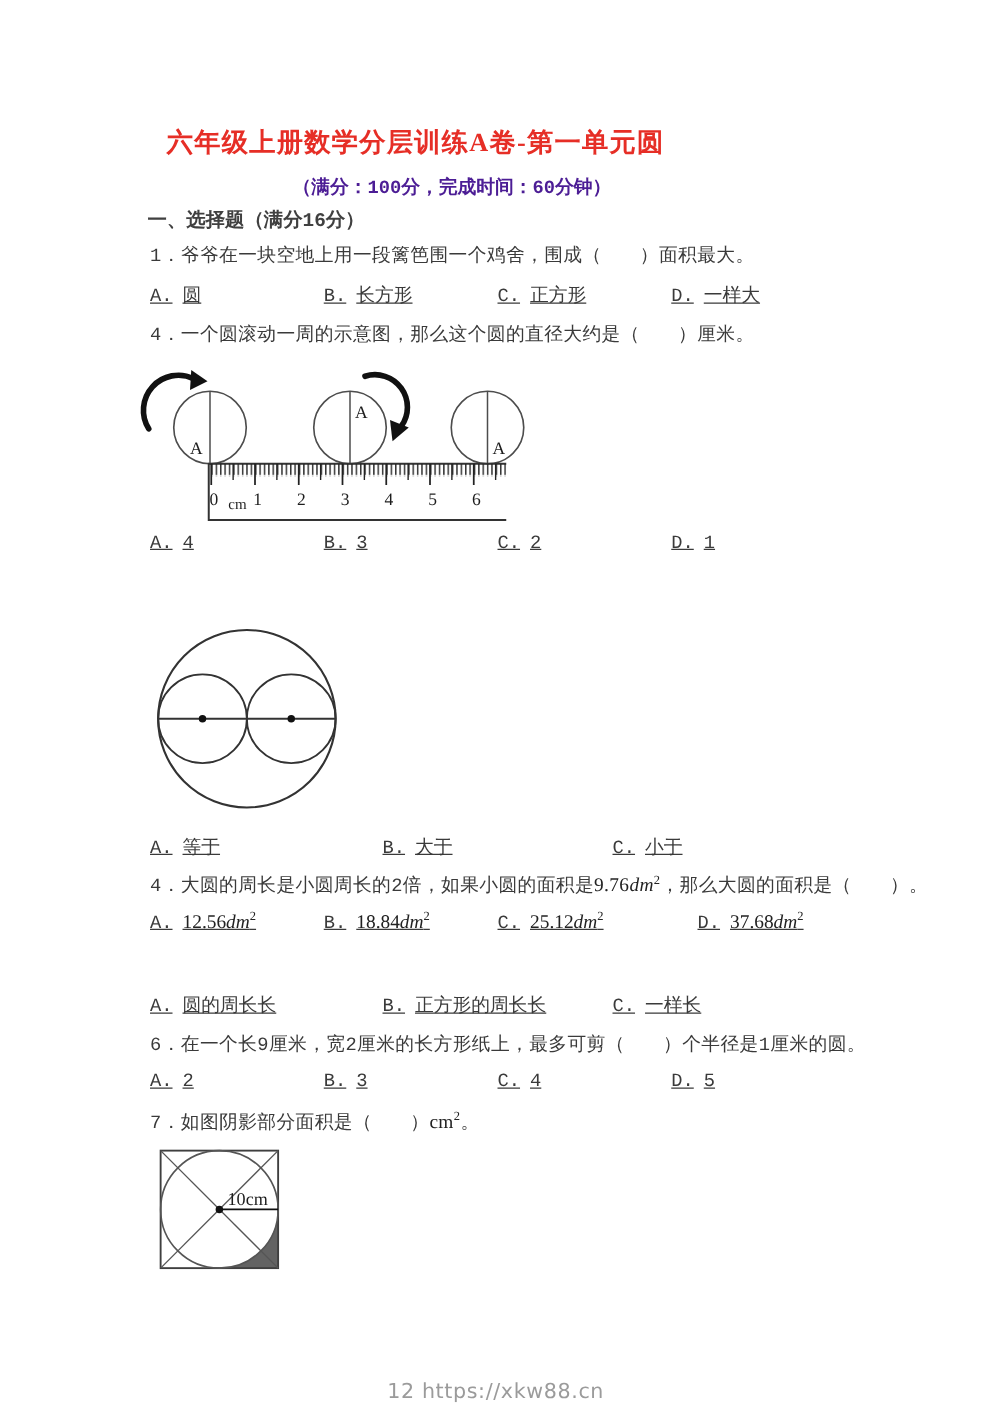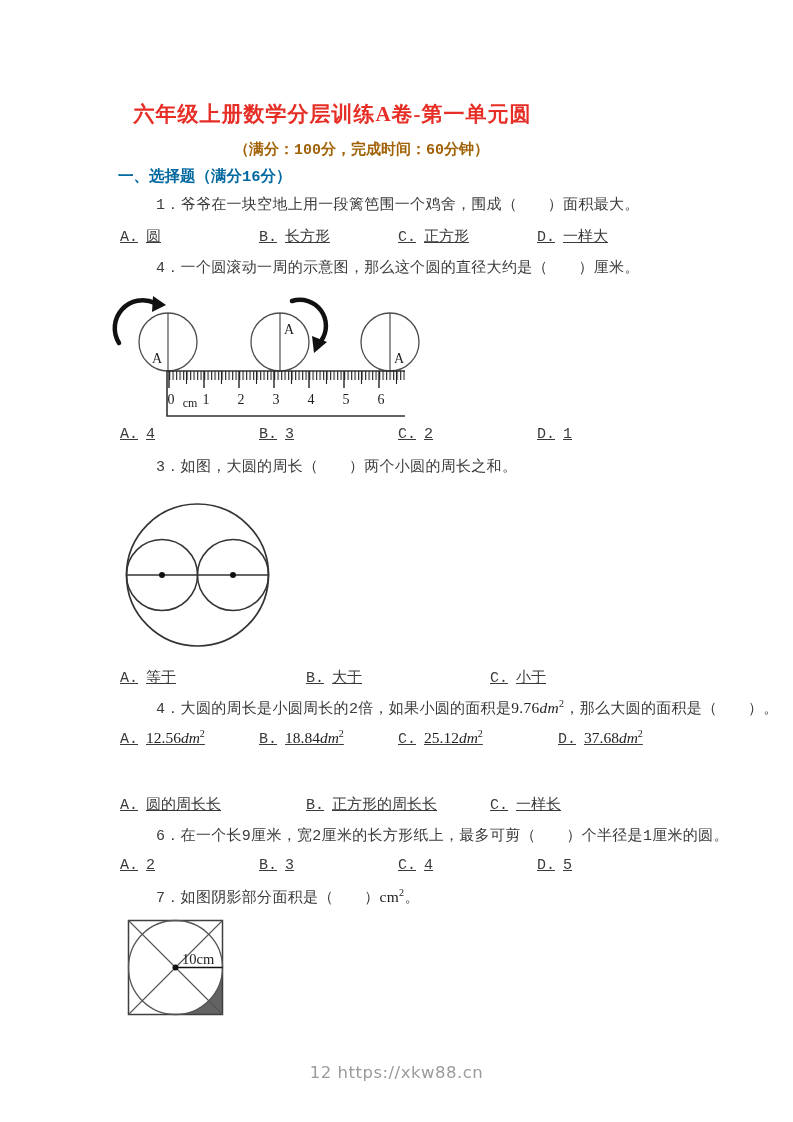--- a/index.html
+++ b/index.html
@@ -1,32 +1,32 @@
 <!DOCTYPE html>
 <html><head>
 <meta charset="utf-8">
 <style>
   html,body{margin:0;padding:0;background:#ffffff;}
   .page{position:relative;width:793px;height:1122px;background:#fff;overflow:hidden;
         font-family:"Liberation Mono","DejaVu Sans Mono",sans-serif;color:#3a3a3a;}
   .row{position:absolute;left:120px;white-space:nowrap;}
   .title{left:0;width:665px;text-align:center;color:#e62e26;font-weight:bold;
          font-size:21px;font-family:"Liberation Serif",serif;letter-spacing:1px;}
-  .subtitle{left:0;width:723px;text-align:center;font-weight:bold;font-size:15px;color:#a16207;}
-  .section{left:118px;font-weight:bold;font-size:15.5px;color:#0369a1;}
-  .stem{font-size:15px;letter-spacing:.3px;margin-left:36px;}
+  .subtitle{left:0;width:723px;text-align:center;font-weight:bold;font-size:15px;color:#4c1d95;}
+  .section{left:118px;font-weight:bold;font-size:15.5px;color:#404040;}
+  .stem{font-size:15px;letter-spacing:.3px;}
   .opts{height:18px;font-size:15px;}
   .opt{position:absolute;top:0;white-space:nowrap;text-decoration:underline;}
   .opt .k{margin-right:8px;}
   .math{font-family:"Liberation Serif",serif;font-size:15.5px;color:#222;}
   .math i{font-style:italic;text-align:center;}
   .math sup{font-size:10px;vertical-align:super;line-height:0;}
   .fig{position:absolute;}
   .footer{left:0;width:793px;text-align:center;font-family:"DejaVu Sans",sans-serif;
-          font-size:16.5px;color:#9b9b9b;letter-spacing:.5px;}
+          font-size:16.5px;color:#9b9b9b;letter-spacing:.5px;margin-top:40px;}
   svg text{font-family:"Liberation Serif",serif;fill:#1d1d1d;}
 </style>
 </head>
 <body>
 
 <div class="page">
 
   <div class="row title" style="top:100px">六年级上册数学分层训练A卷-第一单元圆</div>
   <div class="row subtitle" style="top:140px">（满分：100分，完成时间：60分钟）</div>
   <div class="row section" style="top:166px">一、选择题（满分16分）</div>
@@ -95,21 +95,20 @@
     </g>
   </svg>
 
   <div class="row opts" style="top:426px">
     <span class="opt" style="left:0"><span class="k">A.</span><span>4</span></span>
     <span class="opt" style="left:139px"><span class="k">B.</span><span>3</span></span>
     <span class="opt" style="left:278px"><span class="k">C.</span><span>2</span></span>
     <span class="opt" style="left:417px"><span class="k">D.</span><span>1</span></span>
   </div>
 
-  <div class="row stem" style="top:457px">3．如图，大圆的周长（　　）两个小圆的周长之和。</div>
 
   <svg class="fig" style="left:124px;top:501px" width="148" height="150" viewBox="0 0 148 150">
     <circle cx="73.5" cy="74" r="71" fill="none" stroke="#333" stroke-width="1.7"></circle>
     <circle cx="38" cy="74" r="35.5" fill="none" stroke="#333" stroke-width="1.5"></circle>
     <circle cx="109" cy="74" r="35.5" fill="none" stroke="#333" stroke-width="1.5"></circle>
     <line x1="2.5" y1="74" x2="144.5" y2="74" stroke="#333" stroke-width="1.5"></line>
     <circle cx="38" cy="74" r="3" fill="#111"></circle>
     <circle cx="109" cy="74" r="3" fill="#111"></circle>
   </svg>
 

